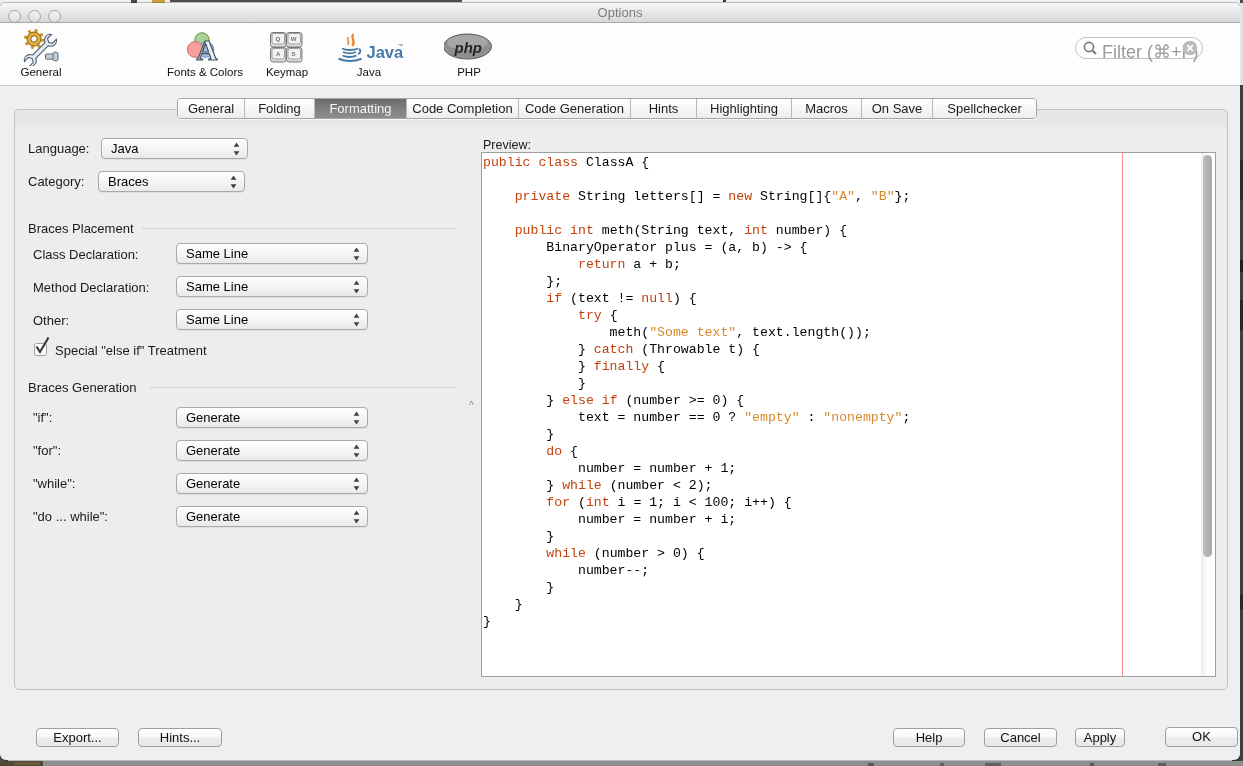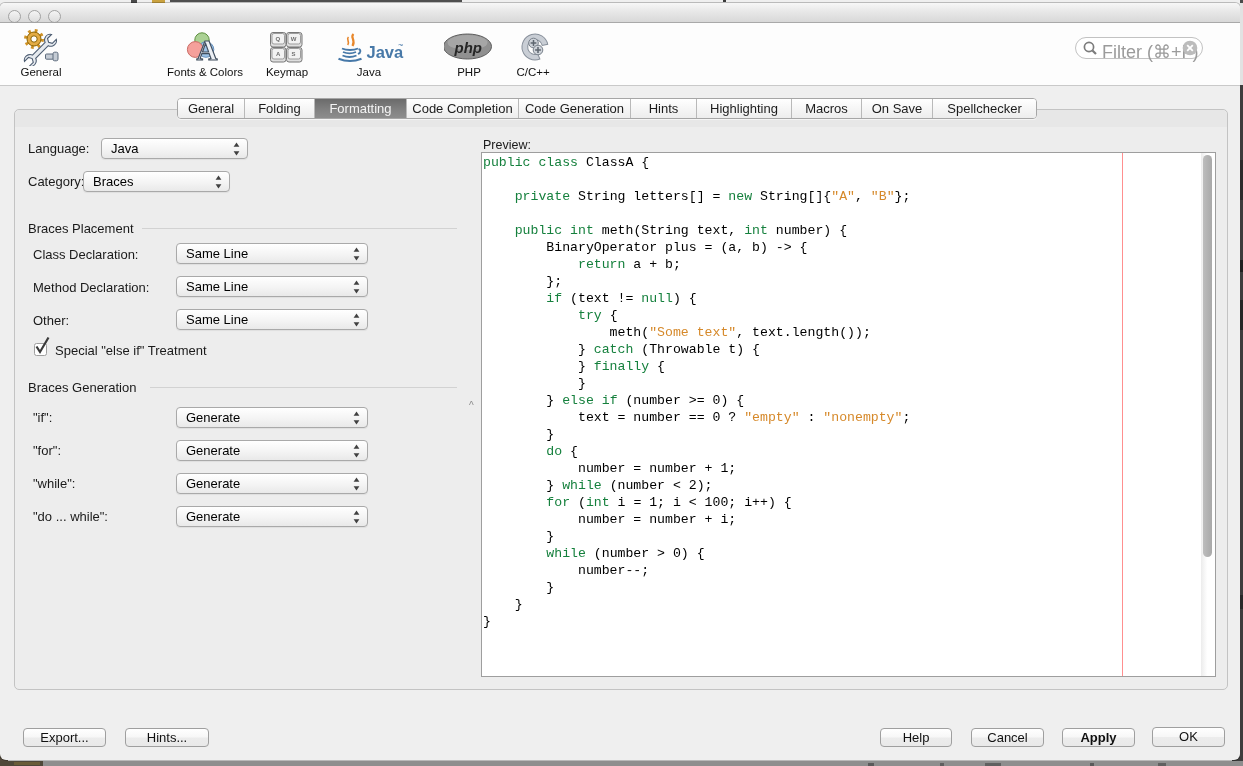--- a/index.html
+++ b/index.html
@@ -36,25 +36,25 @@
   .seg.sel{background:linear-gradient(#6b6b6b,#828282 60%,#8d8d8d);color:#f4f4f4;}
   
   .lbl{position:absolute;font-size:13px;color:#1a1a1a;white-space:nowrap;}
   .hdr{position:absolute;font-size:13px;color:#1a1a1a;white-space:nowrap;}
   .hline{position:absolute;height:1px;background:#d2d2d2;}
   
   .popup{position:absolute;background:linear-gradient(#ffffff,#f4f4f4 55%,#e9e9e9);border:1px solid #a9a9a9;border-radius:4px;box-shadow:0 1px 1px rgba(0,0,0,0.06);box-sizing:border-box;height:21px;}
   .popup .pt{position:absolute;left:9px;top:2px;font-size:13px;color:#000;}
   .popup .arr{position:absolute;right:7px;top:3px;width:7px;height:14px;}
   
-  .btn{position:absolute;height:19px;background:linear-gradient(#ffffff,#f7f7f7 48%,#ececec 52%,#e9e9e9);border:1px solid #9f9f9f;border-radius:4px;box-sizing:border-box;font-size:13px;color:#111;text-align:center;line-height:17px;}
+  .btn{position:absolute;height:19px;background:linear-gradient(#ffffff,#f7f7f7 48%,#ececec 52%,#e9e9e9);border:1px solid #9f9f9f;border-radius:4px;box-sizing:border-box;font-size:13px;color:#111;text-align:center;line-height:17px;margin-left:13px;}
   
   #codearea{position:absolute;left:481px;top:149px;width:735px;height:525px;background:#fff;border:1px solid #9e9e9e;box-sizing:border-box;}
   #code{position:absolute;left:483px;top:150.5px;margin:0;font-family:"Liberation Mono",monospace;font-size:13.2px;line-height:17px;color:#000;}
-  #code .k{color:#15803d;}
+  #code .k{color:#c2410c;}
   #code .s{color:#d6892a;}
   #redline{position:absolute;left:1122px;top:150px;width:1px;height:523px;background:#ff8f8f;}
   #sbtrack{position:absolute;left:1201px;top:150px;width:14px;height:523px;background:linear-gradient(90deg,#ececec,#ffffff 45%);}
   #sbthumb{position:absolute;left:1203px;top:152px;width:9px;height:402px;background:linear-gradient(90deg,#bdbdbd,#a9a9a9);border-radius:5px;}
 </style>
 </head>
 <body>
 <div id="screen">
   <div class="abs" style="left:0;top:754px;width:8px;height:8px;background:#53493c;"></div>
   <div class="abs" style="left:1232px;top:754px;width:11px;height:8px;background:#3d3d3d;"></div>
@@ -62,20 +62,21 @@
     <div class="abs" style="left:131px;top:0;width:6px;height:3px;background:#4a4a4a;"></div>
     <div class="abs" style="left:152px;top:0;width:13px;height:3px;background:#caa23f;"></div>
     <div class="abs" style="left:170px;top:0;width:292px;height:2px;background:#4e4e4e;"></div>
     <div class="abs" style="left:723px;top:0;width:3px;height:2px;background:#3a3a3a;"></div>
   </div>
   <div id="dialog">
     <div id="titlebar">
       <div class="tl" style="left:8px;"></div>
       <div class="tl" style="left:28px;"></div>
       <div class="tl" style="left:48px;"></div>
+      <div class="title">Options</div>
     </div>
     <div id="toolbar">
       <div class="cell" style="left:0;">
         <svg width="40" height="38" viewBox="0 0 40 38" style="width:40px;margin-left:-20px;">
           <circle cx="13" cy="11" r="8.3" fill="none" stroke="#cf9226" stroke-width="3.4" stroke-dasharray="2.7 3.9"></circle>
           <circle cx="13" cy="11" r="7" fill="#e3ab45" stroke="#8a6200"></circle>
           <circle cx="13" cy="11" r="3.2" fill="#ffffff" stroke="#8a6200"></circle>
           <path d="M30.5 6.5c-2.8-.7-5.6.9-6.6 3.6-.55 1.55-.44 3.1.22 4.4L11.5 27.1c-1.3-.66-2.97-.77-4.4-.22-2.7 1-4.3 3.8-3.6 6.6l4-4 3.7 1.1 1.1 3.7-4 4c2.8.7 5.6-.9 6.6-3.6.55-1.55.44-3.1-.22-4.4L27.3 17.7c1.3.66 2.97.77 4.4.22 2.7-1 4.3-3.8 3.6-6.6l-4 4-3.7-1.1-1.1-3.7z" fill="#e6eaef" stroke="#4d5d72" stroke-width="1.1"></path>
           <g fill="#c4cbd4" stroke="#5d6b7d">
               <rect x="24.5" y="26" width="8" height="5.2" rx="1"></rect>
@@ -133,30 +134,20 @@
         <div class="cap">Java</div>
       </div>
       <div class="cell" style="left:428px;">
         <svg width="50" height="34" viewBox="0 0 50 34" style="width:50px;margin-left:-25px;top:6px;">
           <ellipse cx="23.5" cy="17.5" rx="24" ry="12.5" fill="#909090" stroke="#5d5d5d"></ellipse>
           <ellipse cx="23.5" cy="13.5" rx="20" ry="7.5" fill="#b6b6b6" opacity="0.6"></ellipse>
           <text x="10.5" y="23.5" font-size="15" fill="#262626" font-family="'Liberation Sans',sans-serif" font-weight="bold" font-style="italic">php</text>
         </svg>
         <div class="cap">PHP</div>
       </div>
-      <div class="cell" style="left:492px;">
-        <svg width="38" height="38" viewBox="0 0 38 38">
-          <path d="M30.96 10.64 A13 13 0 1 0 30.96 27.36 L26.67 23.76 A7.4 7.4 0 1 1 26.67 14.24 Z" fill="#c9ced5" stroke="#878f9a" stroke-width="1" transform="rotate(28 21 19)"></path>
-          <circle cx="19.5" cy="15" r="4.8" fill="#cdd2d8" stroke="#79818b"></circle>
-          <path d="M19.5 12.1v5.8M16.6 15h5.8" stroke="#5e666f" stroke-width="1.5"></path>
-          <circle cx="24" cy="22" r="4.8" fill="#cdd2d8" stroke="#79818b"></circle>
-          <path d="M24 19.1v5.8M21.1 22h5.8" stroke="#5e666f" stroke-width="1.5"></path>
-        </svg>
-        <div class="cap">C/C++</div>
-      </div>
       <div id="search">
         <svg width="17" height="17" viewBox="0 0 17 17" style="position:absolute;left:6px;top:2px;">
           <circle cx="7" cy="7" r="4.6" fill="none" stroke="#7c7c7c" stroke-width="1.7"></circle>
           <path d="M10.5 10.5 L14 14" stroke="#7c7c7c" stroke-width="2.2"></path>
         </svg>
         <span class="ph">Filter (⌘+F)</span>
         <svg width="16" height="16" viewBox="0 0 16 16" style="position:absolute;right:4px;top:2px;">
           <circle cx="8" cy="8" r="7.3" fill="#bcbcbc"></circle>
           <path d="M5.2 5.2 L10.8 10.8 M10.8 5.2 L5.2 10.8" stroke="#fff" stroke-width="1.8"></path>
         </svg>
@@ -179,21 +170,21 @@
     </div>
     <div class="lbl" style="left:28px;top:138px;">Language:</div>
     <div class="popup" style="left:101px;top:135px;width:147px;">
         <span class="pt">Java</span>
       <svg class="arr" width="7" height="14" viewBox="0 0 7 14">
           <path d="M3.5 0.5 L6.4 4.7 H0.6 Z" fill="#404040"></path>
           <path d="M3.5 13.5 L0.6 9.3 H6.4 Z" fill="#404040"></path>
         </svg>
       </div>
     <div class="lbl" style="left:28px;top:171px;">Category:</div>
-    <div class="popup" style="left:83px;top:168px;width:147px;padding-left:24px;">
+    <div class="popup" style="left:98px;top:168px;width:147px;padding-left:24px;">
         <span class="pt">Braces</span>
       <svg class="arr" width="7" height="14" viewBox="0 0 7 14">
           <path d="M3.5 0.5 L6.4 4.7 H0.6 Z" fill="#404040"></path>
           <path d="M3.5 13.5 L0.6 9.3 H6.4 Z" fill="#404040"></path>
         </svg>
       </div>
     <div class="hdr" style="left:28px;top:218px;">Braces Placement</div>
     <div class="hline" style="left:142px;top:225px;width:315px;"></div>
     <div class="lbl" style="left:33px;top:244px;">Class Declaration:</div>
     <div class="popup" style="left:176px;top:240px;width:192px;">
@@ -289,21 +280,21 @@
         }
     }
 }</pre>
     <div id="redline"></div>
     <div id="sbtrack"></div>
     <div id="sbthumb"></div>
     <div class="btn" style="left:23px;top:725px;width:83px;">Export...</div>
     <div class="btn" style="left:125px;top:725px;width:84px;">Hints...</div>
     <div class="btn" style="left:880px;top:725px;width:72px;">Help</div>
     <div class="btn" style="left:971px;top:725px;width:73px;">Cancel</div>
-    <div class="btn" style="left:1062px;top:725px;width:73px;font-weight:bold;">Apply</div>
+    <div class="btn" style="left:1062px;top:725px;width:50px;">Apply</div>
     <div class="btn" style="left:1152px;top:724px;width:73px;height:20px;line-height:18px;">OK</div>
   </div>
   <div id="rightstriptop"></div>
   <div id="rightstrip">
     <div class="abs" style="left:0;top:75px;width:3px;height:40px;background:#2b2b2b;"></div>
     <div class="abs" style="left:0;top:175px;width:3px;height:12px;background:#1f1f1f;"></div>
     <div class="abs" style="left:0;top:215px;width:3px;height:30px;background:#252525;"></div>
     <div class="abs" style="left:0;top:510px;width:3px;height:14px;background:#282828;"></div>
   </div>
   <div id="rightstripdark"></div>

